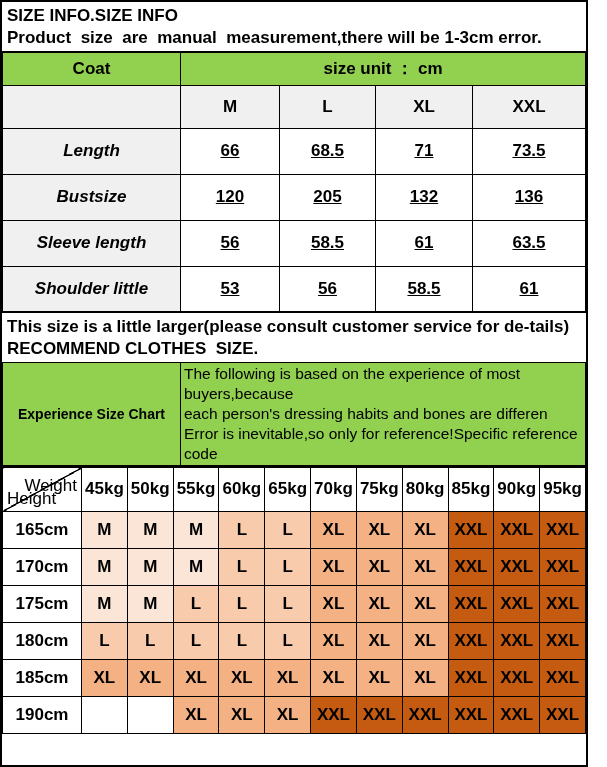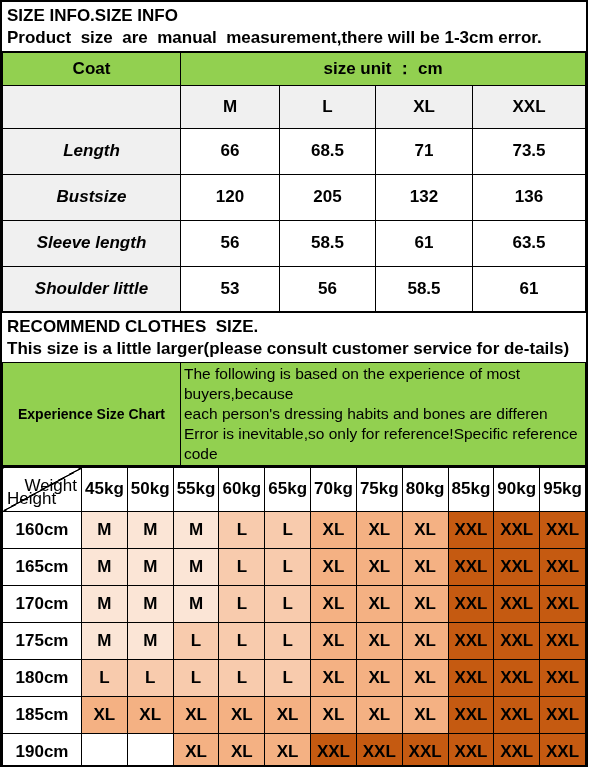--- a/index.html
+++ b/index.html
@@ -24,21 +24,21 @@
   td {
     border: 1px solid #000;
     text-align: center; vertical-align: middle;
     padding: 0; overflow: hidden;
   }
   #size-table { border-top: 2px solid #000; border-bottom: 2px solid #000; }
   .green-row td  { background: var(--green); font-weight: bold; font-size: 17px; height: 33px; }
   .size-head td  { background: var(--header_gray); font-weight: bold; font-size: 17px; height: 43px; }
   #size-table .datarow { height: 46px; }
   #size-table .rowlabel { background: var(--header_gray); font-weight: bold; font-size: 17px; font-style: italic; }
-  #size-table .val { background: #fff; font-weight: bold; font-size: 17px; }
+  #size-table .val { background: #fff; font-weight: bold; font-size: 17px; text-decoration: underline; }
 
   .recblock { padding: 3px 4px 2px 5px; }
 
   #exp-table td { background: var(--green); height: 63px; }
   #exp-table .exp-label { font-weight: bold; font-size: 14px; }
   #exp-table .exp-text  { text-align: left; font-size: 15.5px; line-height: 20px; padding: 1px 3px; font-weight: normal; }
 
   #matrix-table { border-top: 2px solid #000; }
   #matrix-table td { font-weight: bold; font-size: 17px; background: #fff; }
   #matrix-table .mhead { height: 44px; }
@@ -114,22 +114,22 @@
           <td class="rowlabel">Shoulder little</td>
           <td class="val">53</td>
           <td class="val">56</td>
           <td class="val">58.5</td>
           <td class="val">61</td>
         </tr>
       </tbody>
   </table>
 
   <div class="recblock">
+    <div class="tline">This size is a little larger(please consult customer service for de-tails)</div>
     <div class="tline">RECOMMEND CLOTHES  SIZE.</div>
-    <div class="tline">This size is a little larger(please consult customer service for de-tails)</div>
   </div>
 
   <table id="exp-table">
     <colgroup>
         <col style="width:178px">
         <col>
       </colgroup>
     <tbody>
       <tr>
         <td class="exp-label">Experience Size Chart</td>
@@ -157,34 +157,20 @@
           <td>55kg</td>
           <td>60kg</td>
           <td>65kg</td>
           <td>70kg</td>
           <td>75kg</td>
           <td>80kg</td>
           <td>85kg</td>
           <td>90kg</td>
           <td>95kg</td>
         </tr>
-    <tr class="mrow">
-          <td class="hlabel">160cm</td>
-          <td class="size-M">M</td>
-          <td class="size-M">M</td>
-          <td class="size-M">M</td>
-          <td class="size-L">L</td>
-          <td class="size-L">L</td>
-          <td class="size-XL">XL</td>
-          <td class="size-XL">XL</td>
-          <td class="size-XL">XL</td>
-          <td class="size-XXL">XXL</td>
-          <td class="size-XXL">XXL</td>
-          <td class="size-XXL">XXL</td>
-        </tr>
         <tr class="mrow">
           <td class="hlabel">165cm</td>
           <td class="size-M">M</td>
           <td class="size-M">M</td>
           <td class="size-M">M</td>
           <td class="size-L">L</td>
           <td class="size-L">L</td>
           <td class="size-XL">XL</td>
           <td class="size-XL">XL</td>
           <td class="size-XL">XL</td>

